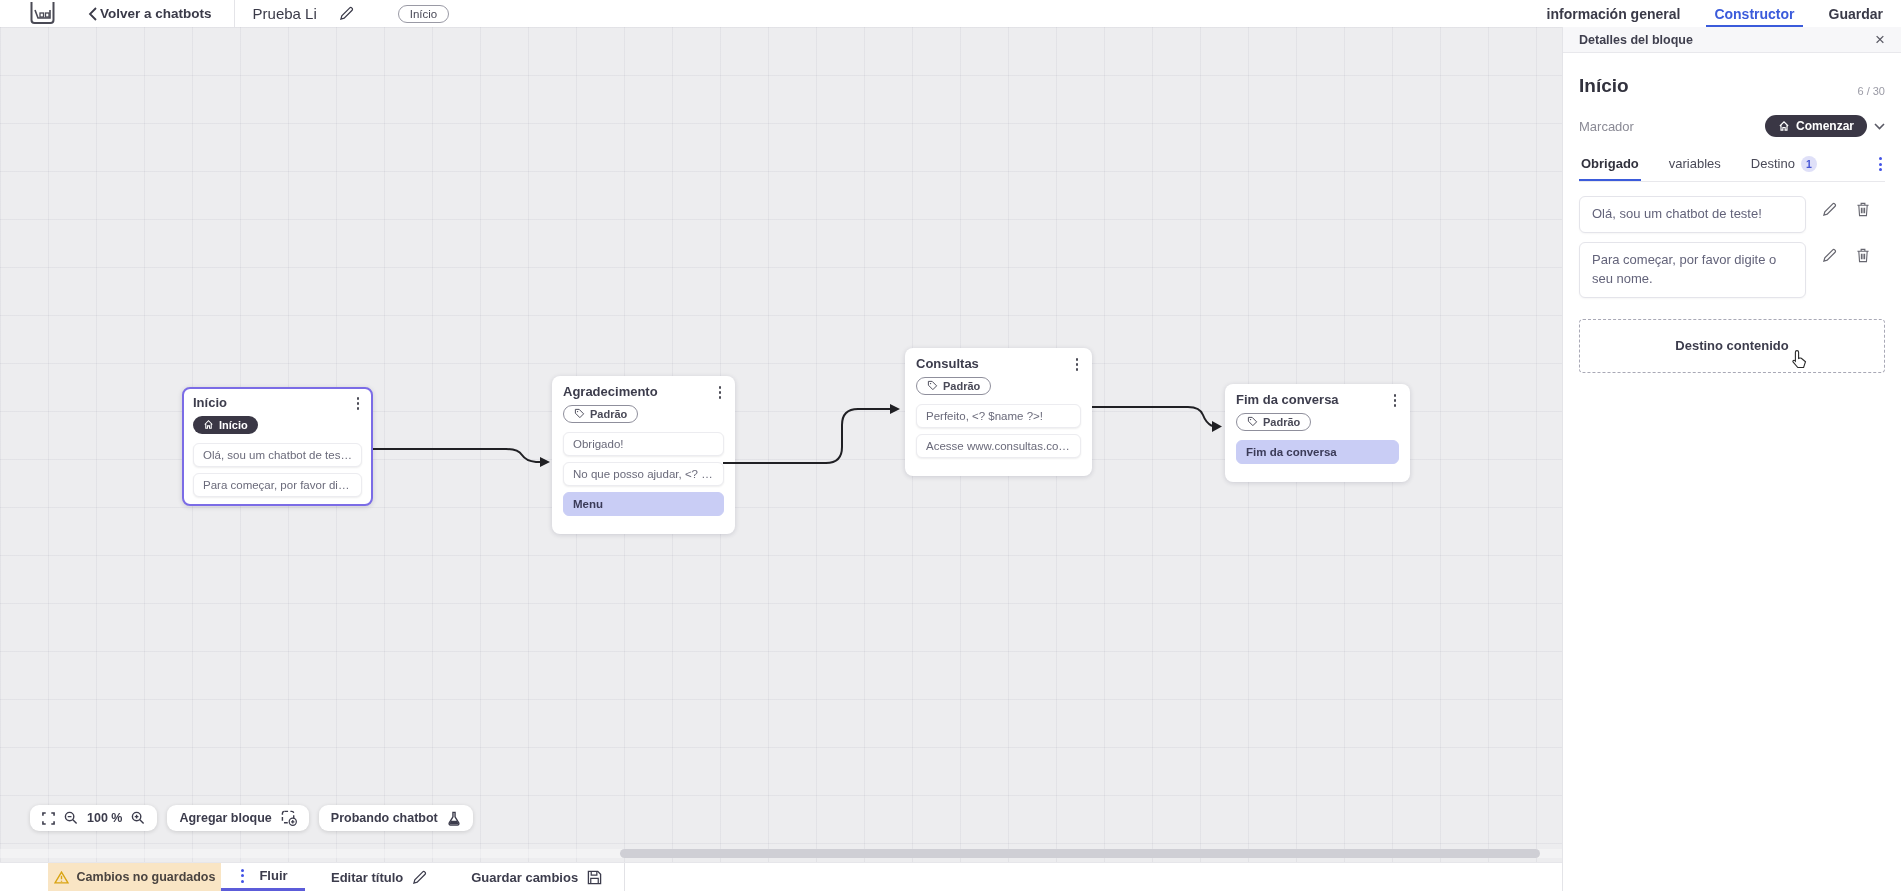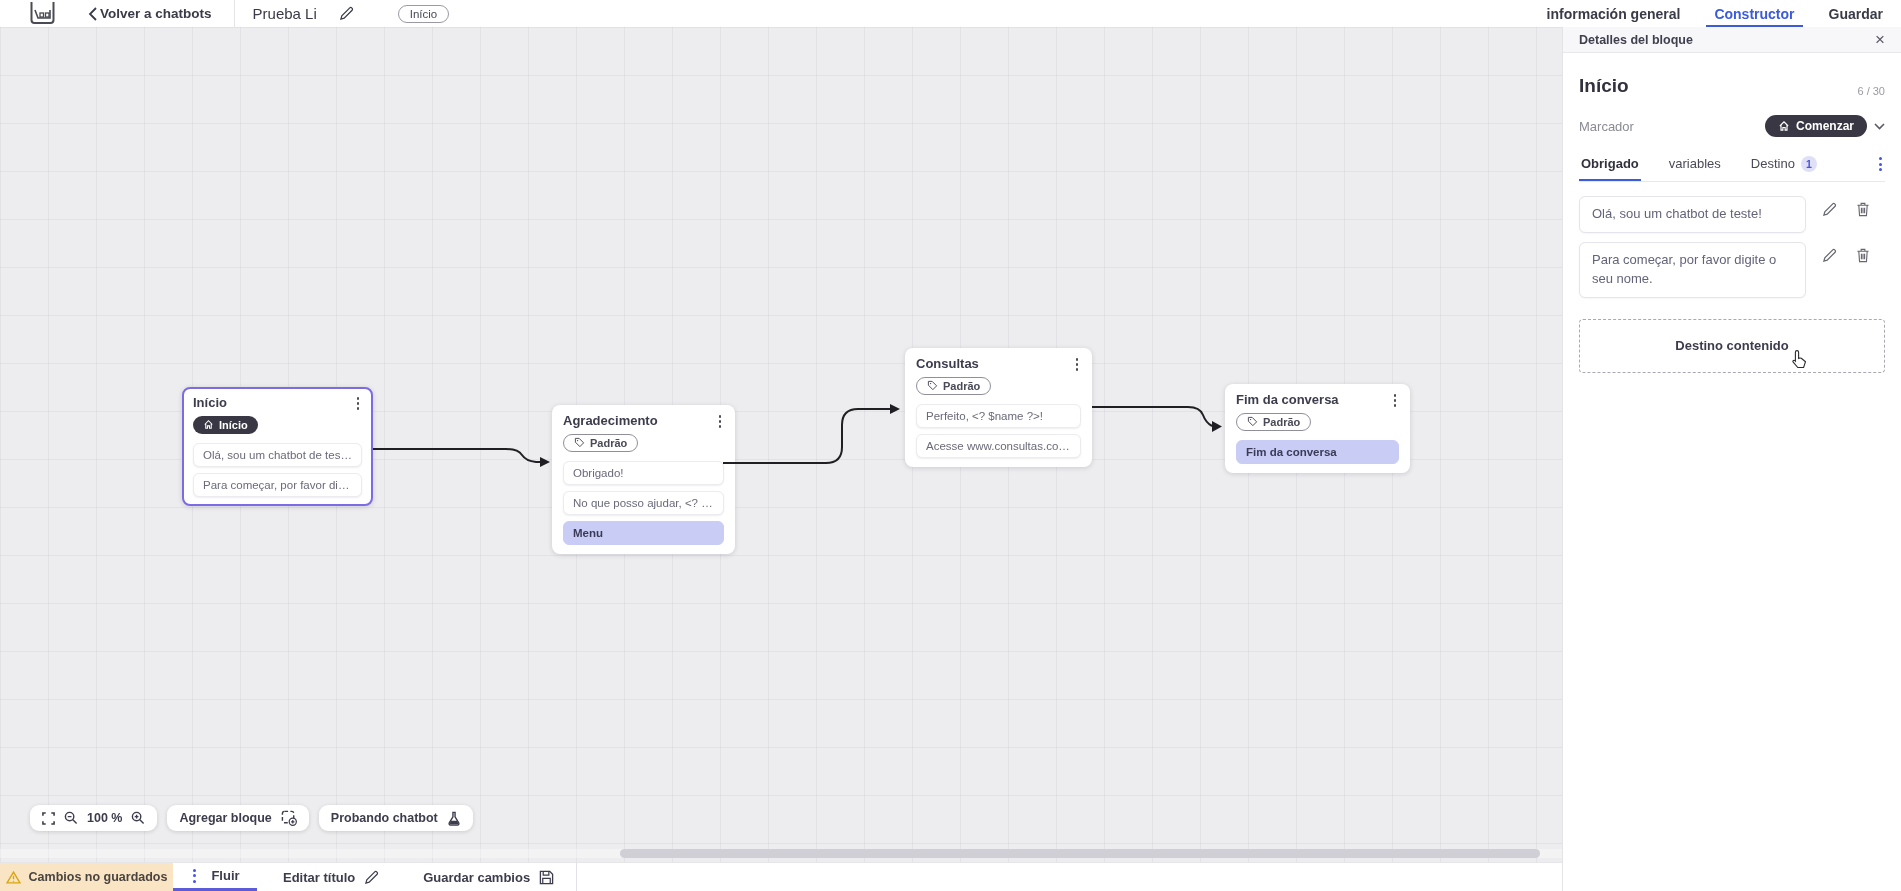--- a/index.html
+++ b/index.html
@@ -26,21 +26,21 @@
   
   .canvas { position:absolute; left:0; top:27px; width:1562px; bottom:29px; background:#ededef;
     background-image:
       linear-gradient(to right, rgba(95,95,120,0.07) 1px, transparent 1px),
       linear-gradient(to bottom, rgba(95,95,120,0.07) 1px, transparent 1px);
     background-size:48px 48px; overflow:hidden; }
   .edges { position:absolute; left:0; top:0; width:1562px; height:835px; z-index:6; pointer-events:none; }
   .edges path { fill:none; stroke:#202024; stroke-width:2; }
   .edges polygon { fill:#202024; }
 
-  .node { position:absolute; background:#fff; border-radius:8px; padding:8px 11px 9px;
+  .node { position:absolute; background:#fff; border-radius:8px; padding:8px 11px 18px;
     box-shadow:0 1px 5px rgba(30,30,60,.16); z-index:5; cursor:grab; }
   .node.selected { border:2px solid var(--accent-purple,#7b6ce6); padding:6px 9px 7px; }
   .node-head { display:flex; justify-content:space-between; align-items:flex-start; }
   .node-title { font-size:13px; font-weight:700; color:#3c3c4c; }
   .vdots { display:flex; flex-direction:column; gap:2.5px; padding:2px 3px; cursor:pointer; }
   .vdots i { width:2.5px; height:2.5px; border-radius:50%; background:#4a4a55; }
   .vdots.blue i { background:#4253e6; width:3px; height:3px; }
   .pill-dark { display:inline-flex; align-items:center; gap:5px; background:var(--dark-pill,#3a3745);
     color:#fff; border-radius:12px; padding:3px 10px; font-size:11px; font-weight:700; margin-top:4px; }
   .pill-tag { display:inline-flex; align-items:center; gap:5px; border:1px solid #8f8f9c;
@@ -86,21 +86,21 @@
   .content-card { flex:0 0 227px; border:1px solid #e4e4ea; border-radius:6px; padding:8px 12px;
     font-size:13px; color:#63637a; line-height:1.45; background:#fff; box-shadow:0 1px 2px rgba(0,0,0,.04); }
   .card-icons { display:flex; gap:19px; margin-top:6px; }
   .card-icons .icon { cursor:pointer; }
   .add-content { margin-top:21px; height:54px; border:1px dashed #a9a9b6; border-radius:4px;
     display:flex; align-items:center; justify-content:center; font-size:13px; font-weight:600; color:#3c3c4c; cursor:pointer; }
   .cursor-hand { position:absolute; left:228px; top:322px; z-index:40; pointer-events:none; }
 
   
   .bottombar { position:absolute; left:0; bottom:0; width:1562px; height:29px; background:#fff;
-    border-top:1px solid #e6e6ea; display:flex; align-items:stretch; z-index:20; }
+    border-top:1px solid #e6e6ea; display:flex; align-items:stretch; z-index:20;padding-left:48px; }
   .warn-block { width:173px; background:var(--warning-bg,#f9e5c4); display:flex; align-items:center;
     justify-content:center; gap:8px; font-size:12.5px; font-weight:600; color:#4a4440; }
   .flow-tab { width:84px; display:flex; align-items:center; justify-content:center; gap:12px;
     border-bottom:3px solid var(--flow-underline,#5c5cd9); cursor:pointer; }
   .flow-tab .label { font-size:13px; font-weight:600; color:#3c3c4c; }
   .bar-action { display:flex; align-items:center; gap:9px; font-size:13px; font-weight:600;
     color:#3c3c4c; cursor:pointer; }
   .bar-action.edit { margin-left:26px; }
   .bar-action.save { margin-left:44px; }
   .bar-vdiv { width:1px; background:#e2e2e6; margin-left:22px; }
@@ -167,21 +167,21 @@
           </svg>
       </span>
       <span>Início</span>
     </span>
     <div class="node-items">
       <div class="n-item">Olá, sou um chatbot de teste!</div>
       <div class="n-item">Para começar, por favor digite o ...</div>
     </div>
   </div>
 
-  <div class="node" style="left:552px; top:378px; width:183px;">
+  <div class="node" style="left:552px; top:349px; width:183px;">
     <div class="node-head">
       <span class="node-title">Agradecimento</span>
       <span class="vdots">
           <i></i>
           <i></i>
           <i></i>
         </span>
     </div>
     <span class="pill-tag">
       <span class="icon">

